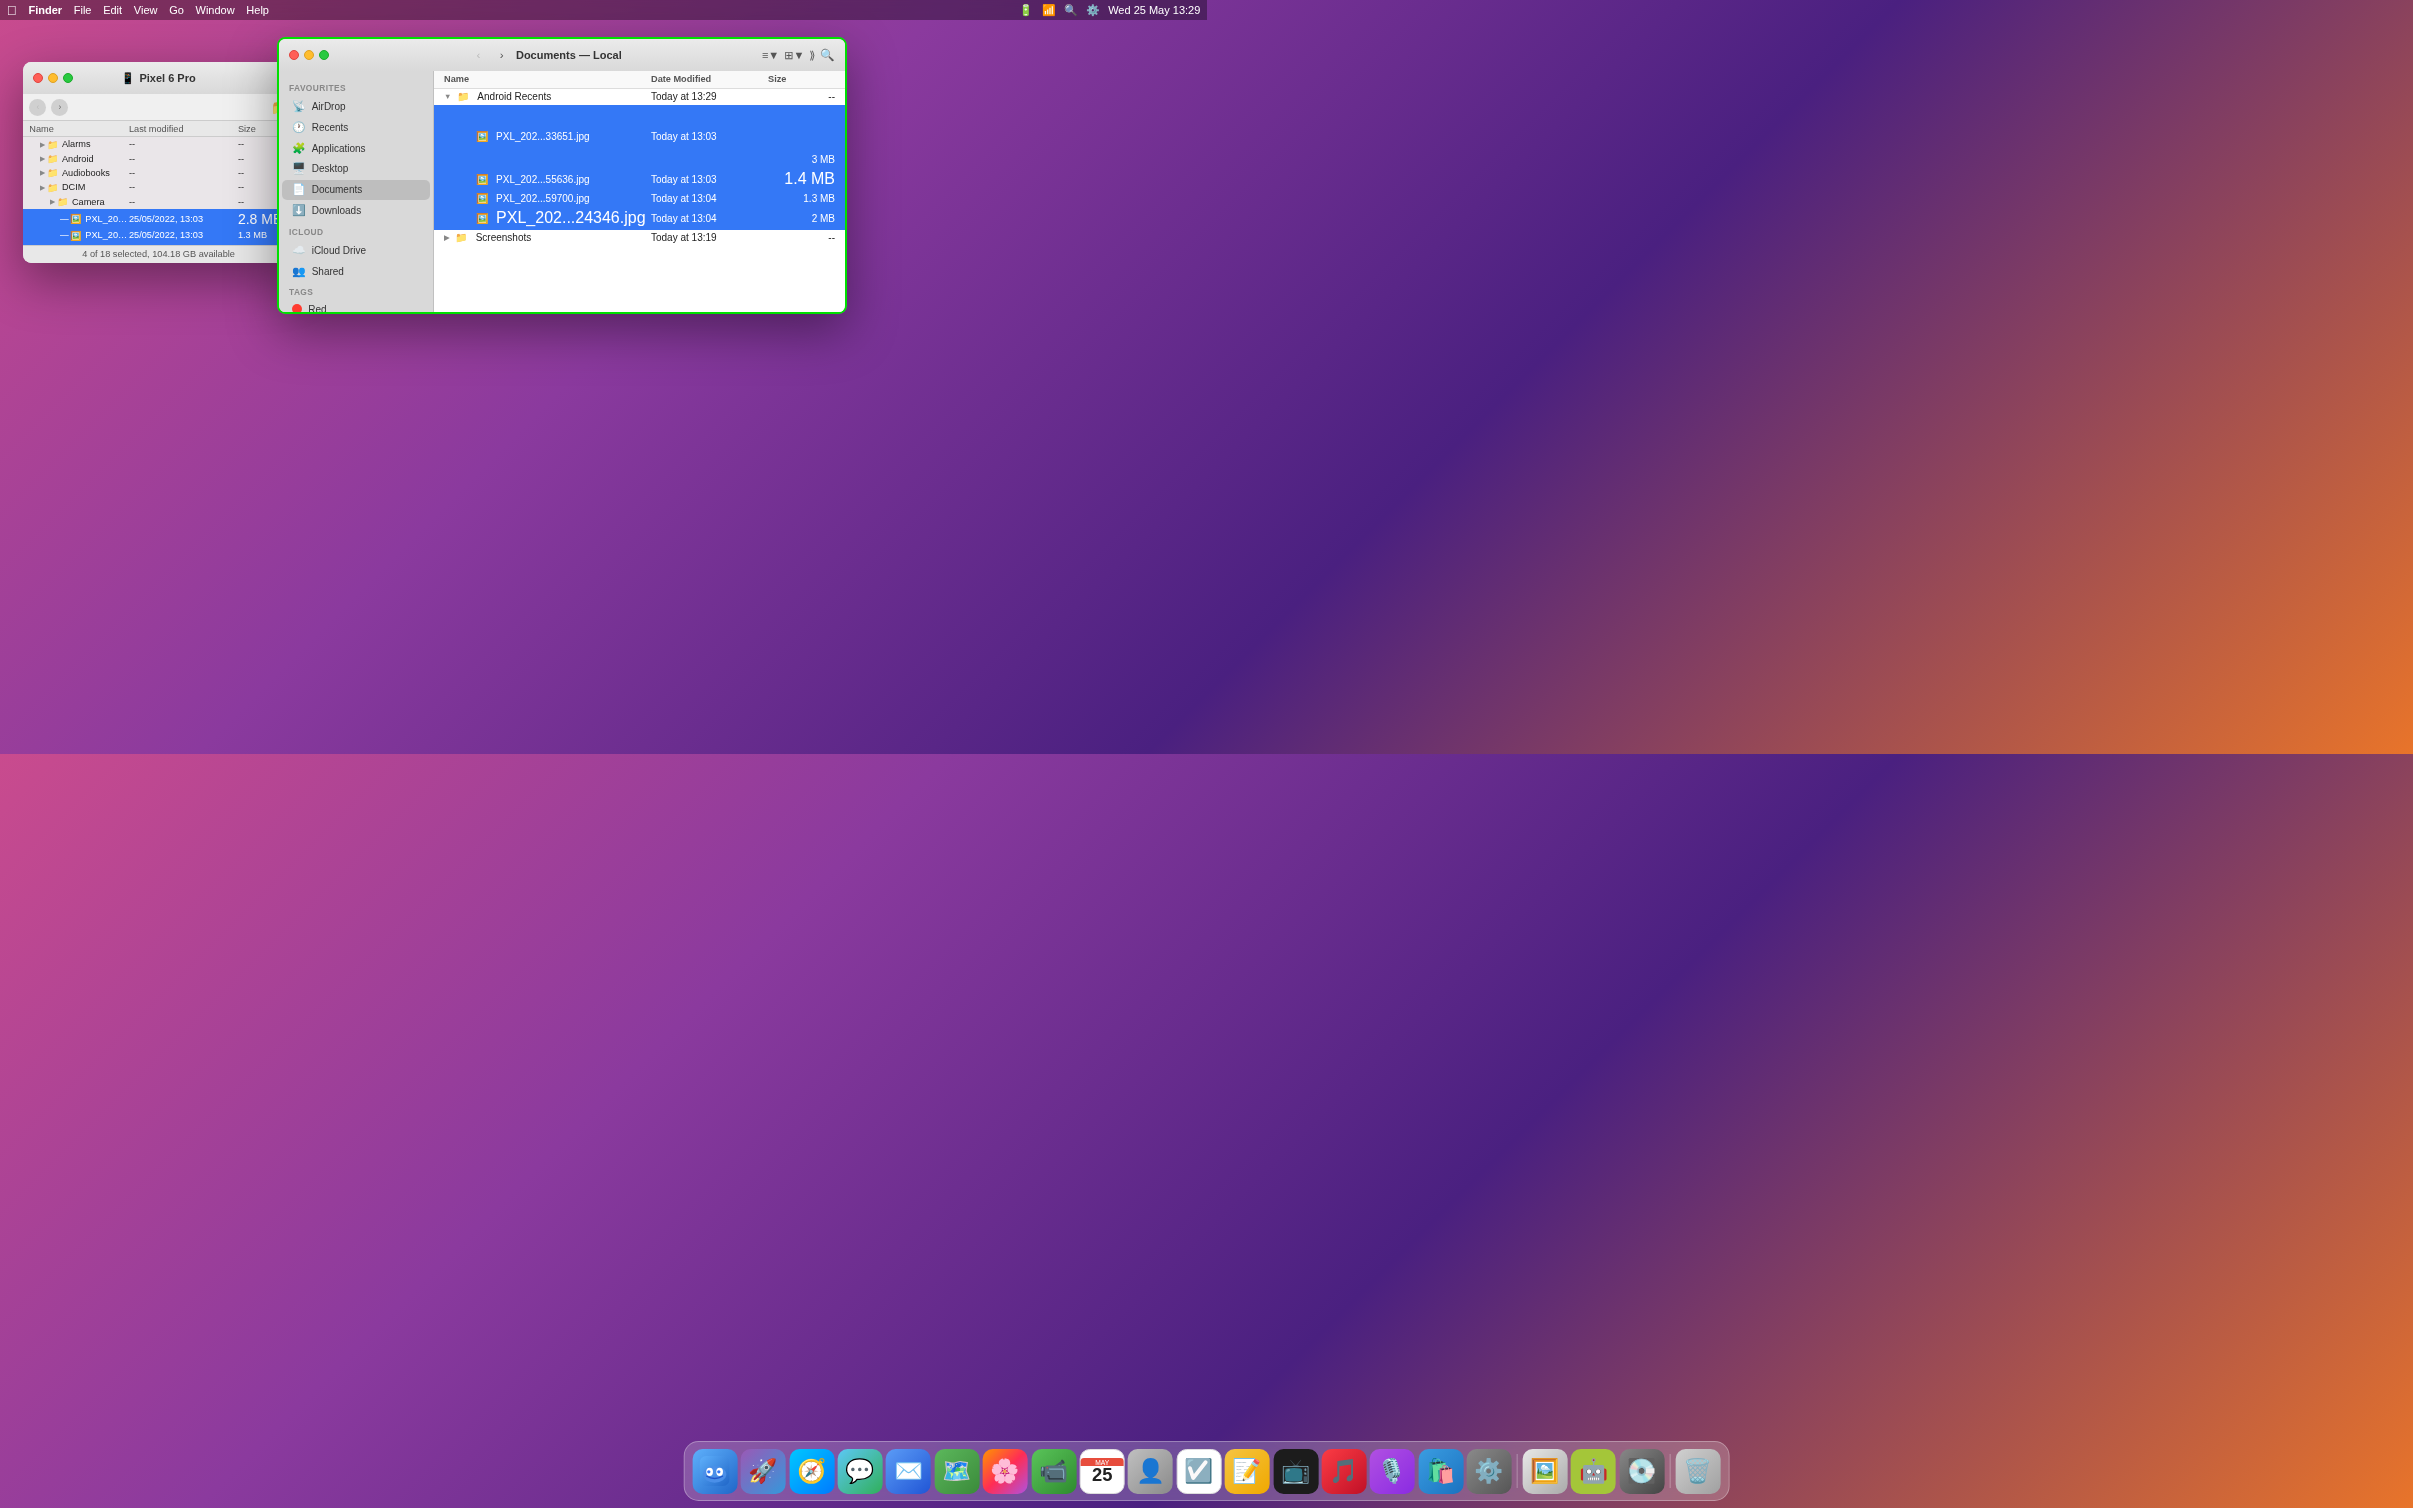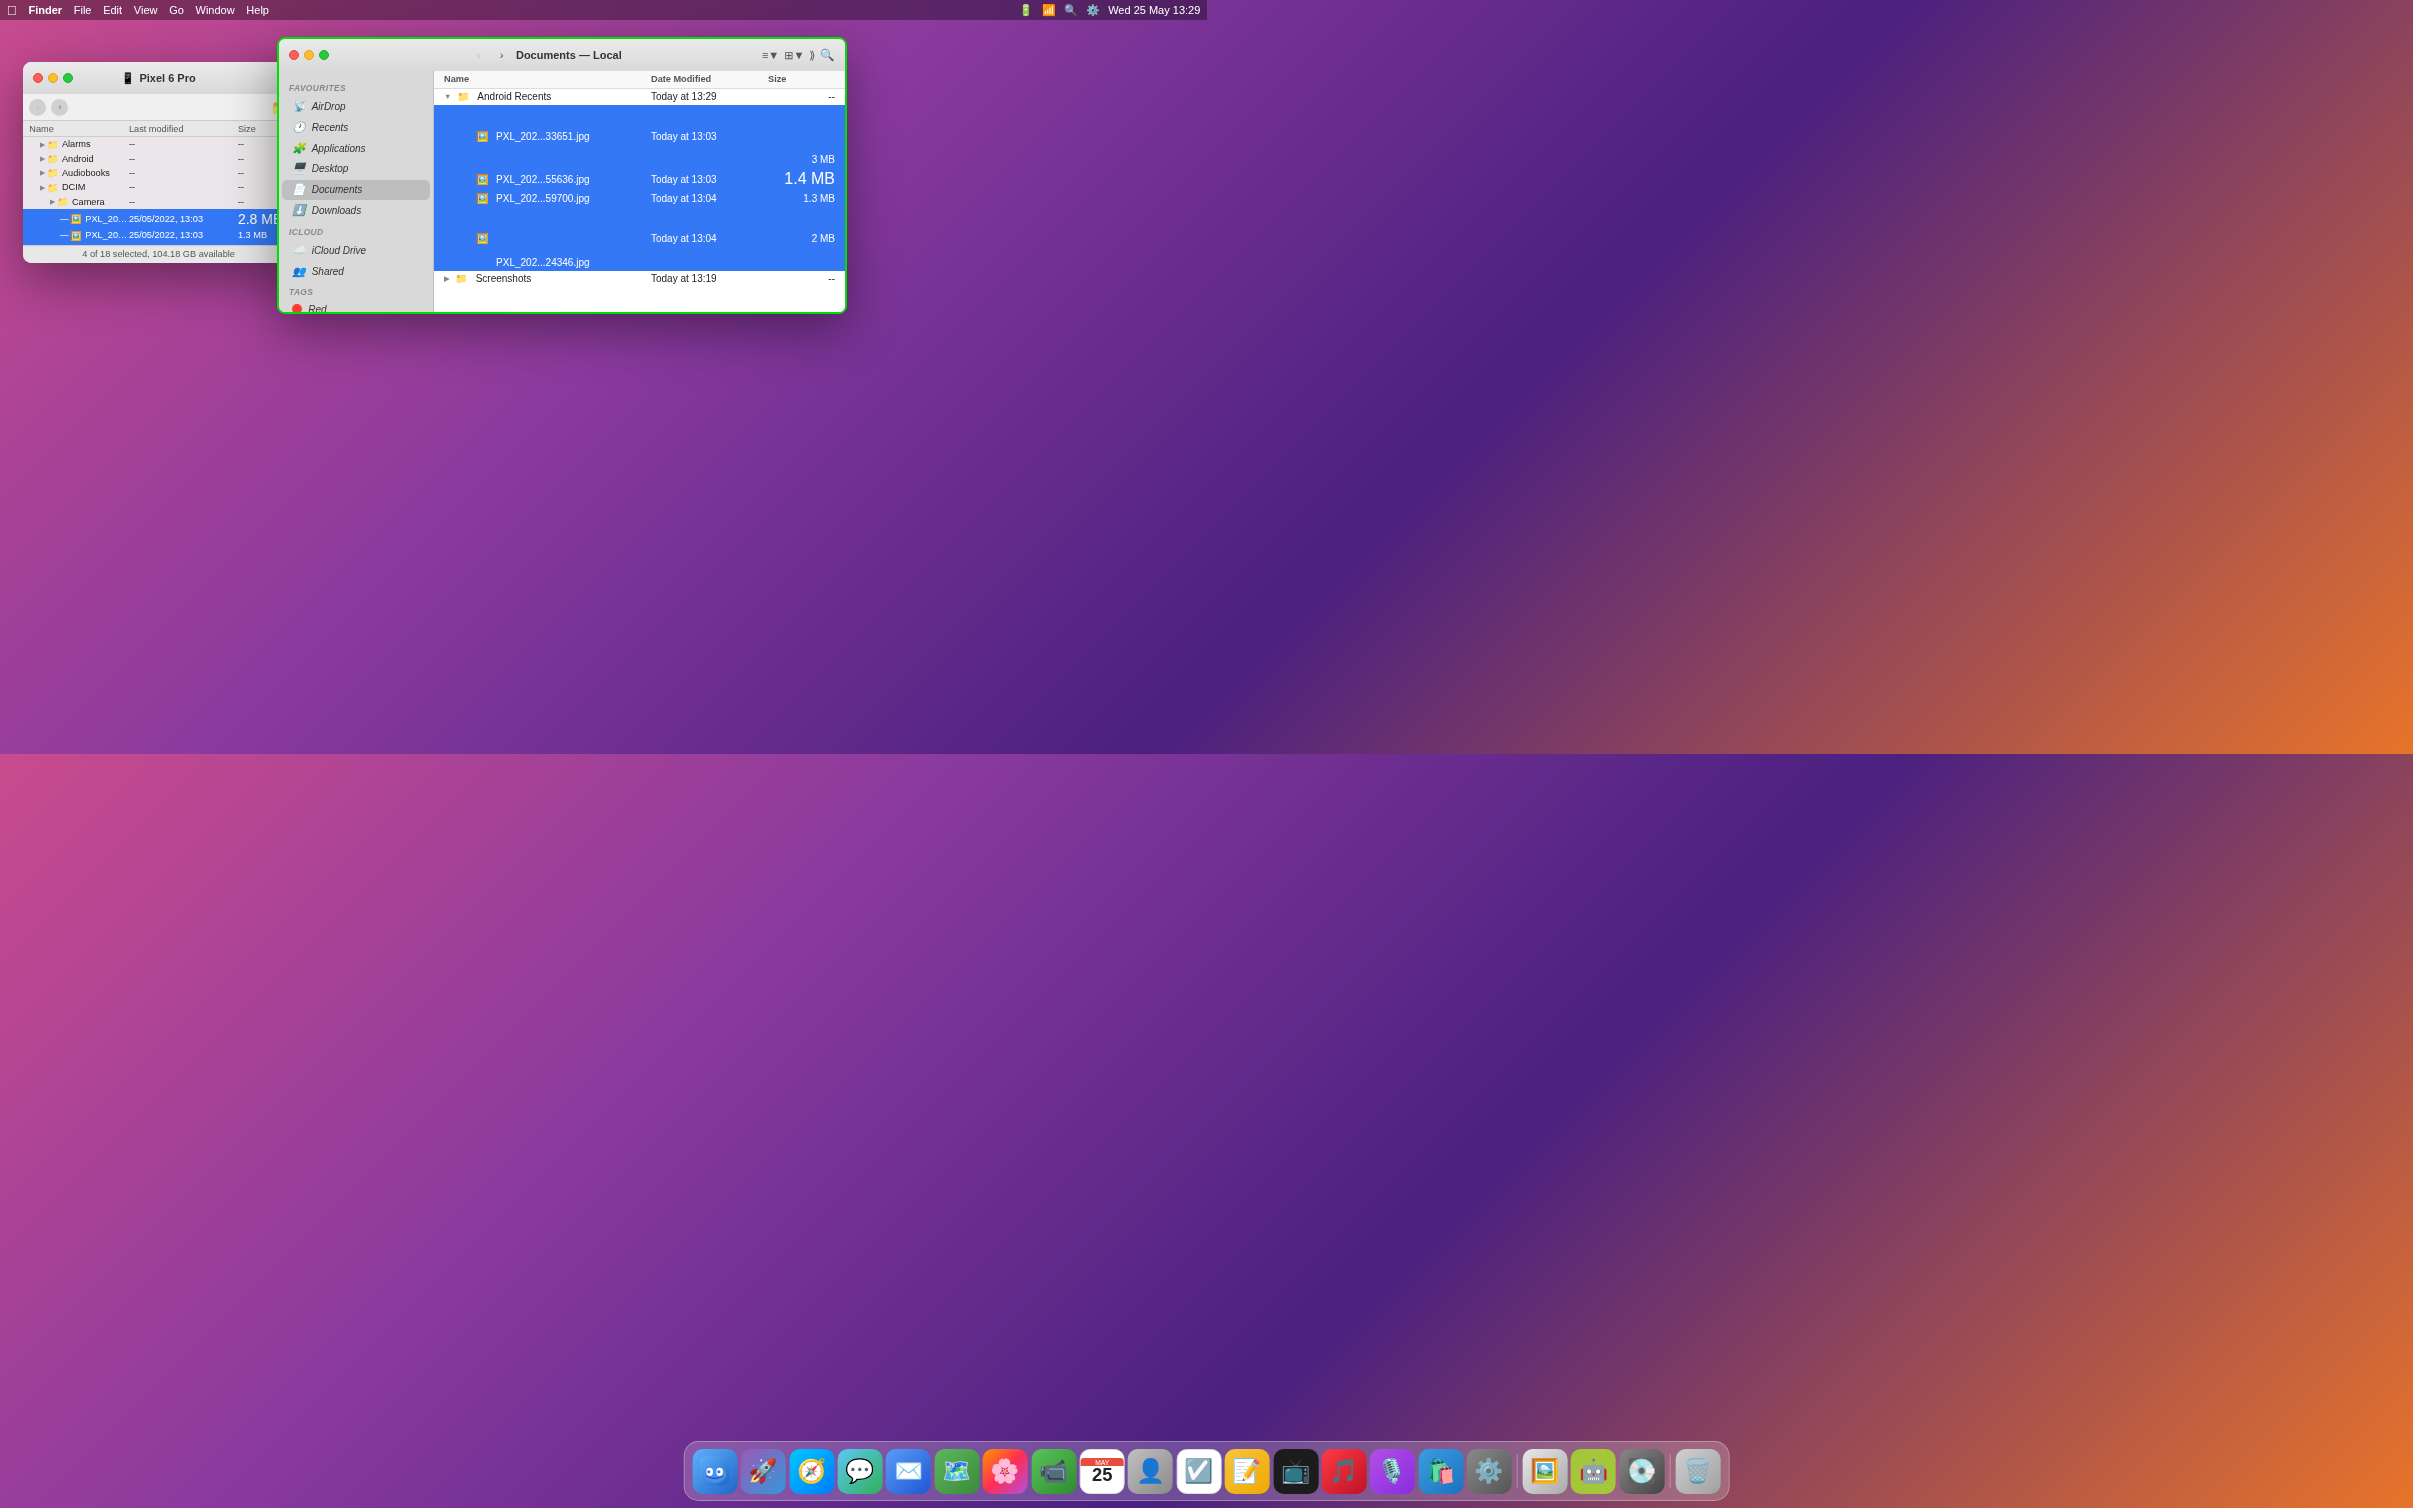--- a/index.html
+++ b/index.html
@@ -204,21 +204,20 @@
       flex: 1;
       overflow: hidden;
     }
     .sidebar {
       width: 155px;
       background: rgba(215, 215, 215, 0.9);
       border-right: 0.8px solid #c0c0c0;
       overflow-y: auto;
       padding: 6.7px 0;
       flex-shrink: 0;
-      font-style: italic;
     }
     .sidebar-section-label {
       font-size: 8.4px;
       font-weight: 700;
       color: #888;
       text-transform: uppercase;
       padding: 5px 10px 2.5px;
       letter-spacing: 0.4px;
     }
     .sidebar-item {
@@ -614,21 +613,21 @@
       <span style="margin-right:3.4px;">🖼️</span>
       <span style="font-size:10px; overflow:hidden; text-overflow:ellipsis; white-space:nowrap;">PXL_202...59700.jpg</span>
     </div>
     <div style="font-size:10px;">Today at 13:04</div>
     <div style="font-size:10px; text-align:right;">1.3 MB</div>
   </div>
               <div class="file-list-row" style="padding-left: 27px; background: rgb(52, 120, 246); color: white;">
     <div class="file-name-flex">
       <span style="display:inline-block; width:9.2px; margin-right:1.7px;"></span>
       <span style="margin-right:3.4px;">🖼️</span>
-      <span style="font-size:10px; overflow:hidden; text-overflow:ellipsis; white-space:nowrap;margin-top:48px;">PXL_202...24346.jpg</span>
+      <span style="font-size:16px; overflow:hidden; text-overflow:ellipsis; white-space:nowrap;">PXL_202...24346.jpg</span>
     </div>
     <div style="font-size:10px;">Today at 13:04</div>
     <div style="font-size:10px; text-align:right;">2 MB</div>
   </div>
               <div class="file-list-row" style="padding-left: 10px; color: rgb(34, 34, 34);">
     <div class="file-name-flex">
       <span style="font-size:7.5px; color:#888; margin-right:1.7px;">▶</span>
       <span style="margin-right:3.4px;">📁</span>
       <span style="font-size:10px; overflow:hidden; text-overflow:ellipsis; white-space:nowrap;">Screenshots</span>
     </div>

